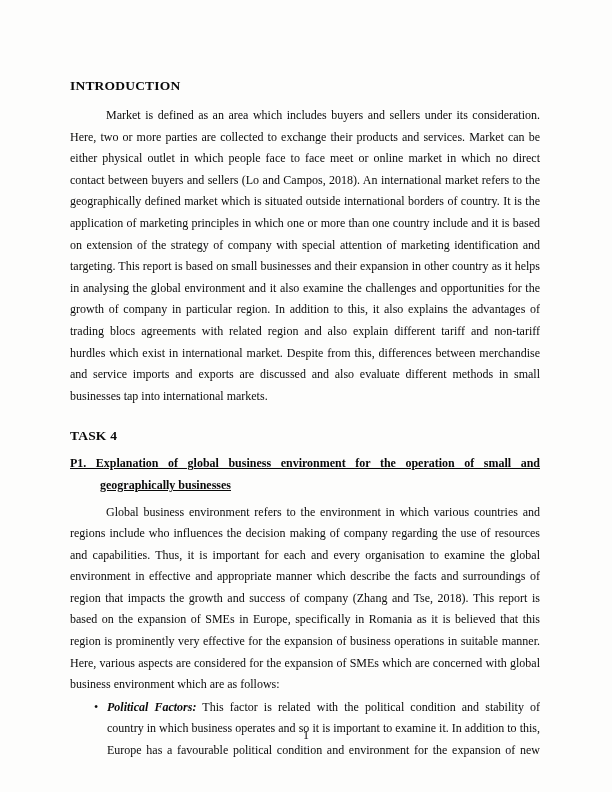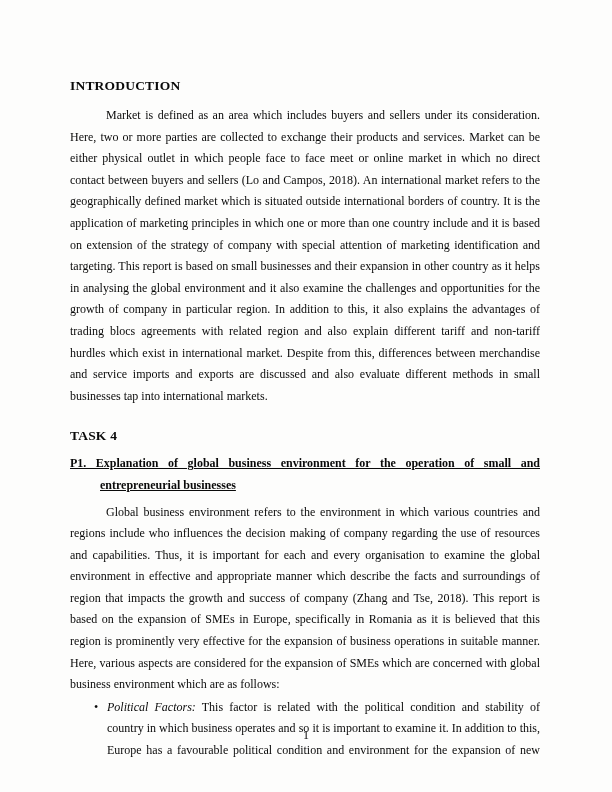--- a/index.html
+++ b/index.html
@@ -56,21 +56,21 @@
     flex: none;
     width: 37px;
     padding-left: 24px;
   }
   .bullet-body {
     flex: 1;
     text-align: justify;
     text-align-last: justify;
   }
   .bullet-lead {
-    font-weight: normal;
+    font-weight: bold;
     font-style: italic;
   }
   .page-number {
     position: absolute;
     left: 0;
     right: 0;
     bottom: 49px;
     text-align: center;
     font-size: 12px;
   }
@@ -79,21 +79,21 @@
 <body>
 
 <div class="page">
 
   <h1 class="heading">INTRODUCTION</h1>
 
   <p class="body-para">Market is defined as an area which includes buyers and sellers under its consideration. Here, two or more parties are collected to exchange their products and services. Market can be either physical outlet in which people face to face meet or online market in which no direct contact between buyers and sellers (Lo and Campos, 2018). An international market refers to the geographically defined market which is situated outside international borders of country. It is the application of marketing principles in which one or more than one country include and it is based on extension of the strategy of company with special attention of marketing identification and targeting. This report is based on small businesses and their expansion in other country as it helps in analysing the global environment and it also examine the challenges and opportunities for the growth of company in particular region. In addition to this, it also explains the advantages of trading blocs agreements with related region and also explain different tariff and non-tariff hurdles which exist in international market. Despite from this, differences between merchandise and service imports and exports are discussed and also evaluate different methods in small businesses tap into international markets.</p>
 
   <h1 class="heading task-heading">TASK 4</h1>
 
-  <h2 class="p1-heading">P1. Explanation of global business environment for the operation of small and entrepreneurial businesses</h2>
+  <h2 class="p1-heading">P1. Explanation of global business environment for the operation of small and geographically businesses</h2>
 
   <p class="body-para">Global business environment refers to the environment in which various countries and regions include who influences the decision making of company regarding the use of resources and capabilities. Thus, it is important for each and every organisation to examine the global environment in effective and appropriate manner which describe the facts and surroundings of region that impacts the growth and success of company (Zhang and Tse, 2018). This report is based on the expansion of SMEs in Europe, specifically in Romania as it is believed that this region is prominently very effective for the expansion of business operations in suitable manner. Here, various aspects are considered for the expansion of SMEs which are concerned with global business environment which are as follows:</p>
 
   <ul class="bullet-list">
     <li class="bullet-item">
       <span class="bullet-marker">•</span>
       <span class="bullet-body"><span class="bullet-lead">Political Factors:</span> <span>This factor is related with the political condition and stability of country in which business operates and so it is important to examine it. In addition to this, Europe has a favourable political condition and environment for the expansion of new</span></span>
     </li>
   </ul>
 

